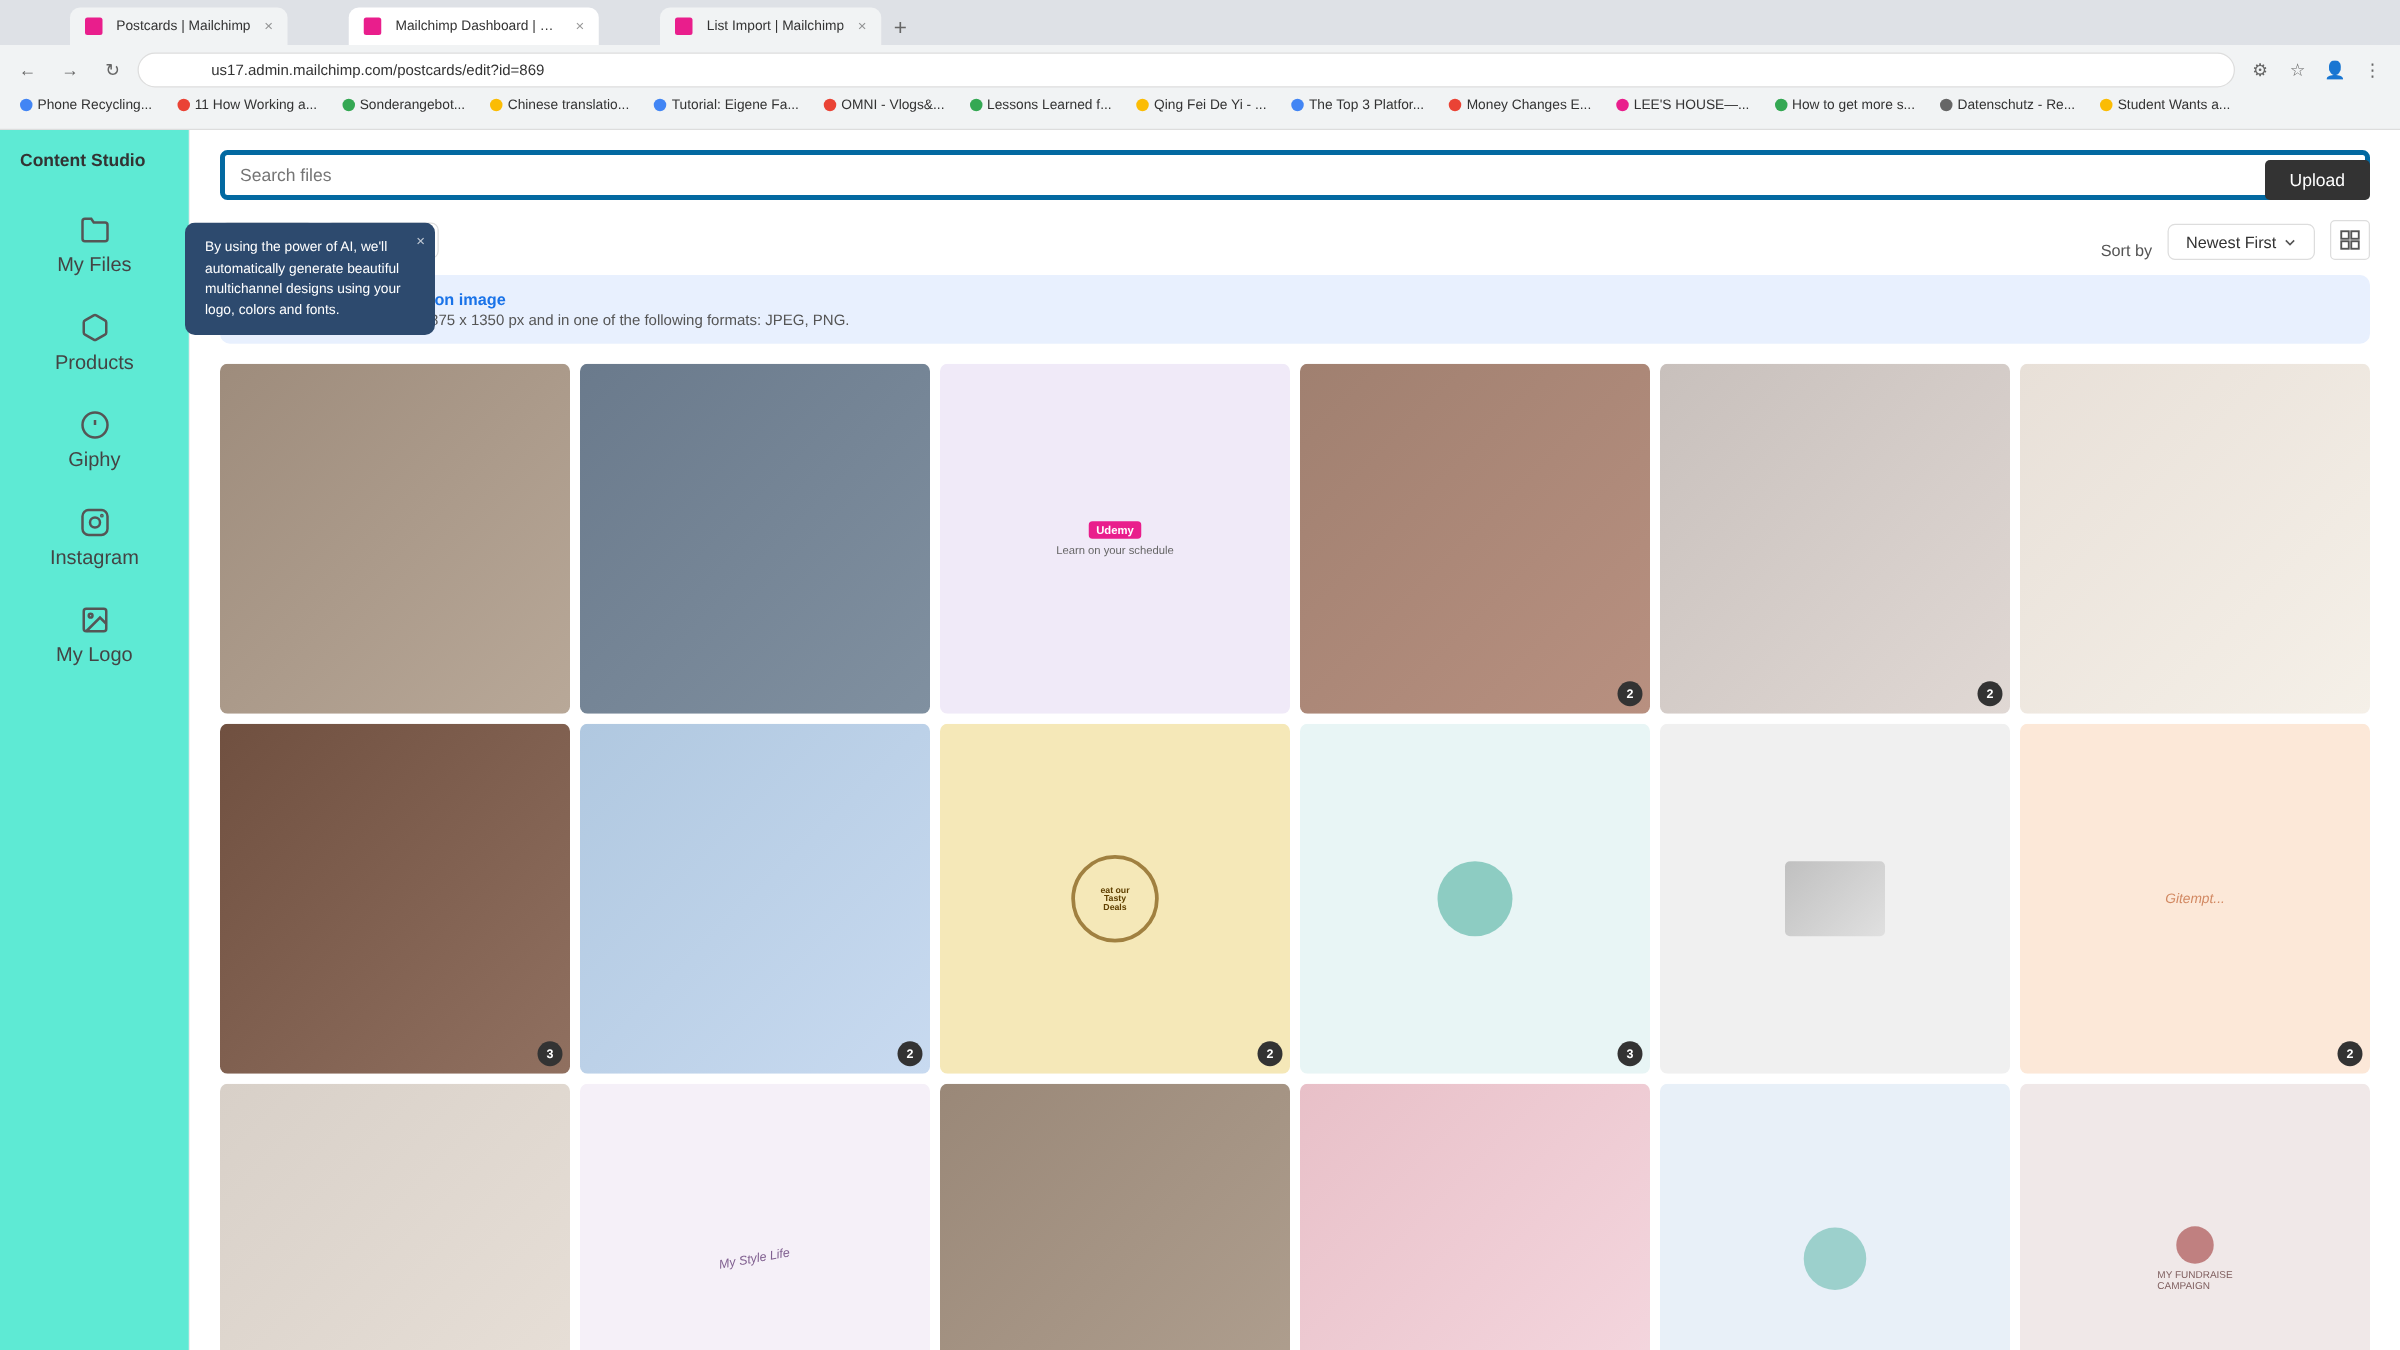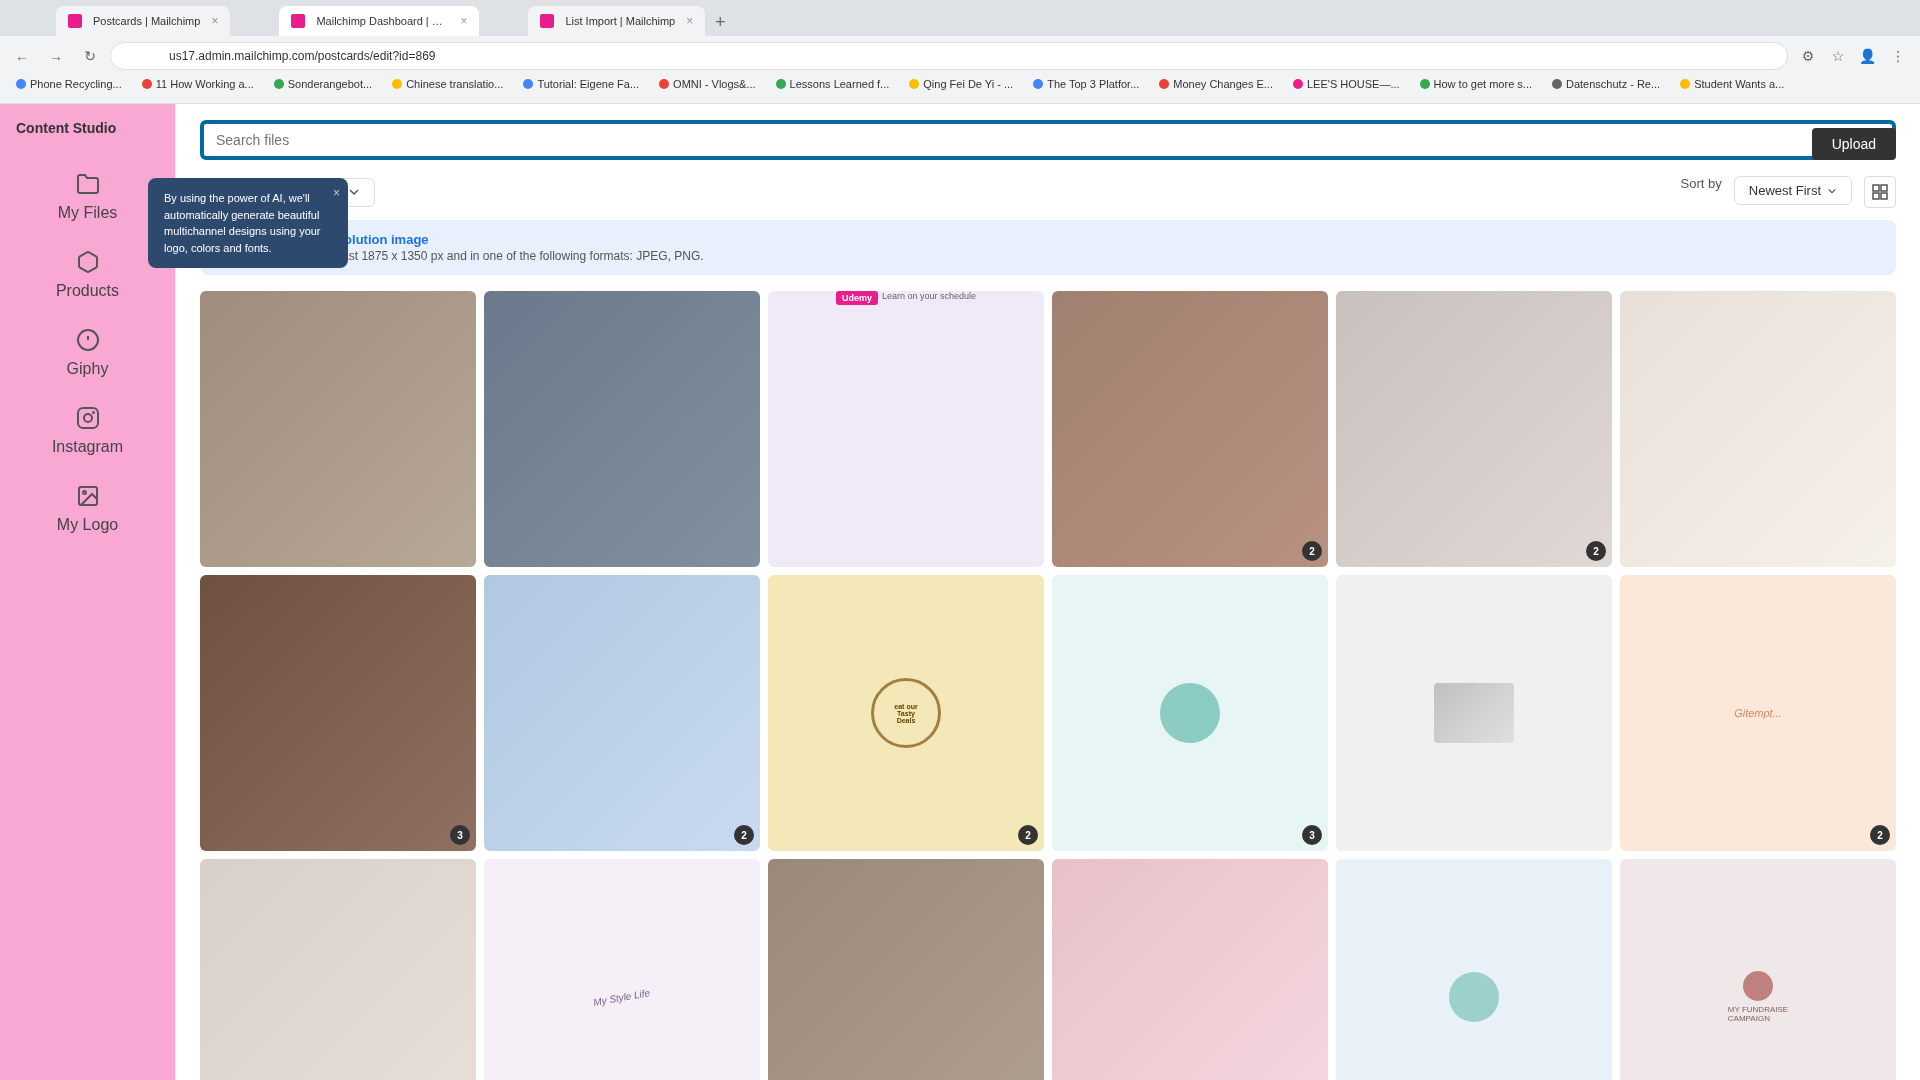--- a/index.html
+++ b/index.html
@@ -23,41 +23,41 @@
     .toolbar-icon { width: 28px; height: 28px; display: flex; align-items: center; justify-content: center; cursor: pointer; color: #666; font-size: 14px; border-radius: 50%; }
 
     .bookmarks-bar { height: 28px; display: flex; align-items: flex-start; padding: 0 8px; gap: 4px; overflow: hidden; border-bottom: 1px solid #ddd; background: #f1f3f4; }
     .bookmark { display: flex; align-items: center; gap: 4px; padding: 2px 8px; border-radius: 12px; cursor: pointer; font-size: 11px; color: #333; white-space: nowrap; }
     .bookmark-dot { width: 10px; height: 10px; border-radius: 50%; flex-shrink: 0; }
 
     
     .app-container { position: fixed; top: 104px; left: 0; right: 0; bottom: 0; display: flex; }
 
     
-    .sidebar { width: 176px; background: #f9a8d4; border-right: 1px solid #eee; padding: 16px 0; flex-shrink: 0; }
+    .sidebar { width: 152px; background: #5eead4; border-right: 1px solid #eee; padding: 16px 0; flex-shrink: 0; }
     .sidebar-header { padding: 0 16px 20px; font-size: 14px; font-weight: 600; color: #333; }
     .sidebar-item { display: flex; flex-direction: column; align-items: center; padding: 12px 8px; cursor: pointer; gap: 6px; border-radius: 8px; margin: 2px 8px; }
     .sidebar-icon { width: 28px; height: 28px; display: flex; align-items: center; justify-content: center; }
     .sidebar-label { font-size: 16px; color: #444; }
 
     
     .main-content { flex: 1; overflow-y: auto; padding: 16px 24px; background: #fff; }
 
     
     .search-row { display: flex; align-items: center; gap: 12px; margin-bottom: 16px; }
     .search-box { flex: 1; display: flex; align-items: center; border: 4px solid #0369a1; border-radius: 6px; height: 40px; padding: 0 12px; background: #fff; }
     .search-input { flex: 1; border: none; outline: none; font-size: 14px; color: #333; }
     .search-btn { width: 32px; height: 32px; display: flex; align-items: center; justify-content: center; cursor: pointer; color: #666; }
 
     
     .toolbar-row { display: flex; align-items: center; justify-content: space-between; margin-bottom: 12px; }
     .left-tools { display: flex; gap: 8px; }
     .filter-btn { display: flex; align-items: center; gap: 6px; padding: 6px 14px; border: 1px solid #ddd; border-radius: 6px; font-size: 13px; cursor: pointer; color: #333; background: #fff; }
     .filter-btn svg { width: 12px; height: 12px; }
-    .right-tools { display: flex; align-items: flex-start; gap: 12px; }
+    .right-tools { display: flex; align-items: flex-end; gap: 12px; }
     .sort-label { font-size: 13px; color: #555; }
     .sort-select { display: flex; align-items: center; gap: 6px; padding: 6px 14px; border: 1px solid #ddd; border-radius: 6px; font-size: 13px; cursor: pointer; color: #333; background: #fff; }
     .grid-toggle { width: 32px; height: 32px; display: flex; align-items: center; justify-content: center; cursor: pointer; color: #555; border: 1px solid #ddd; border-radius: 4px; }
 
     
     .upload-btn { position: fixed; top: 128px; right: 24px; background: #333; color: #fff; border: none; border-radius: 4px; padding: 8px 20px; font-size: 14px; cursor: pointer; z-index: 100; }
 
     
     .info-banner { background: #e8f0fe; border-radius: 8px; padding: 12px 16px; margin-bottom: 16px; display: flex; align-items: flex-start; gap: 10px; }
     .info-icon { color: #4285f4; font-size: 18px; flex-shrink: 0; margin-top: 2px; }
@@ -289,21 +289,21 @@
 
       <div class="image-card img-person">
         <div style="width:100%;height:100%;background:linear-gradient(135deg,#9e8c7c,#b8a898);display:flex;align-items:center;justify-content:center;"></div>
       </div>
 
       <div class="image-card">
         <div style="width:100%;height:100%;background:linear-gradient(135deg,#6a7a8c,#8090a0);display:flex;align-items:center;justify-content:center;"></div>
       </div>
 
       <div class="image-card">
-        <div style="width:100%;height:100%;background:#f0eaf8;display:flex;align-items:flex-start;justify-content:center;flex-direction:row;gap:4px;">
+        <div style="width:100%;height:100%;background:#f0eaf8;display:flex;align-items:center;justify-content:center;flex-direction:column;gap:4px;">
           <div style="background:#e91e8c;color:#fff;font-size:9px;padding:2px 6px;border-radius:3px;font-weight:600;">Udemy</div>
           <div style="font-size:9px;color:#666;">Learn on your schedule</div>
         </div>
       </div>
 
       <div class="image-card">
         <div style="width:100%;height:100%;background:linear-gradient(135deg,#a08070,#b89080);"></div>
         <div class="badge">2</div>
       </div>
 

